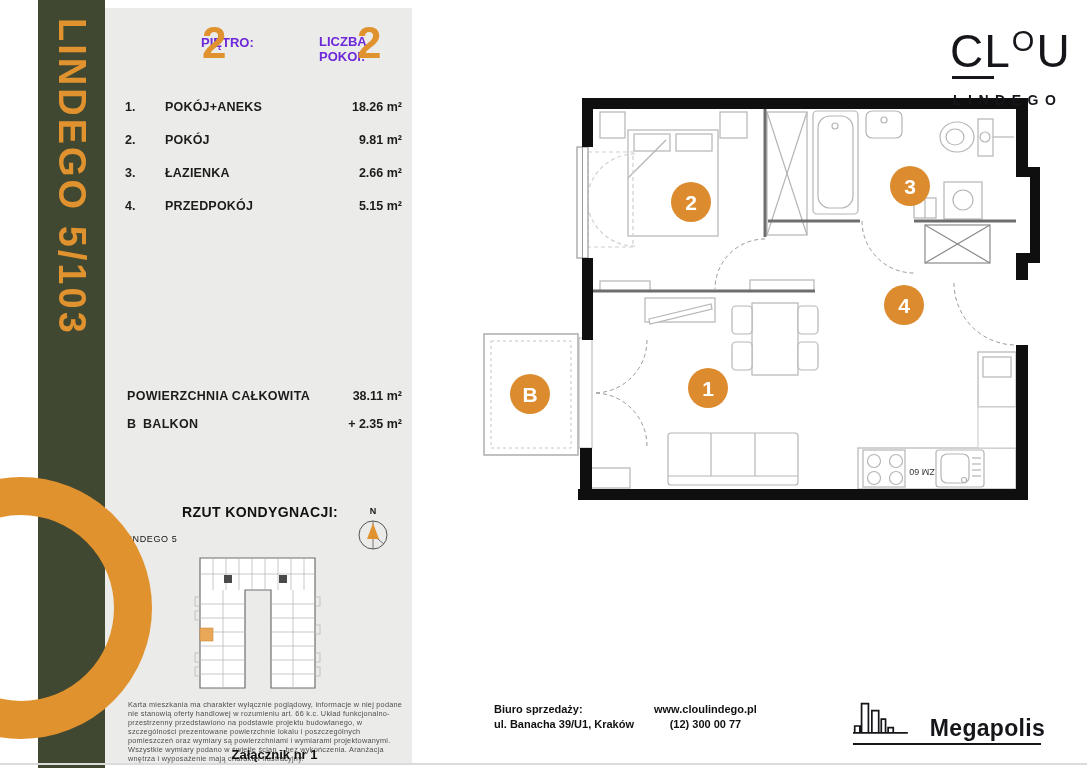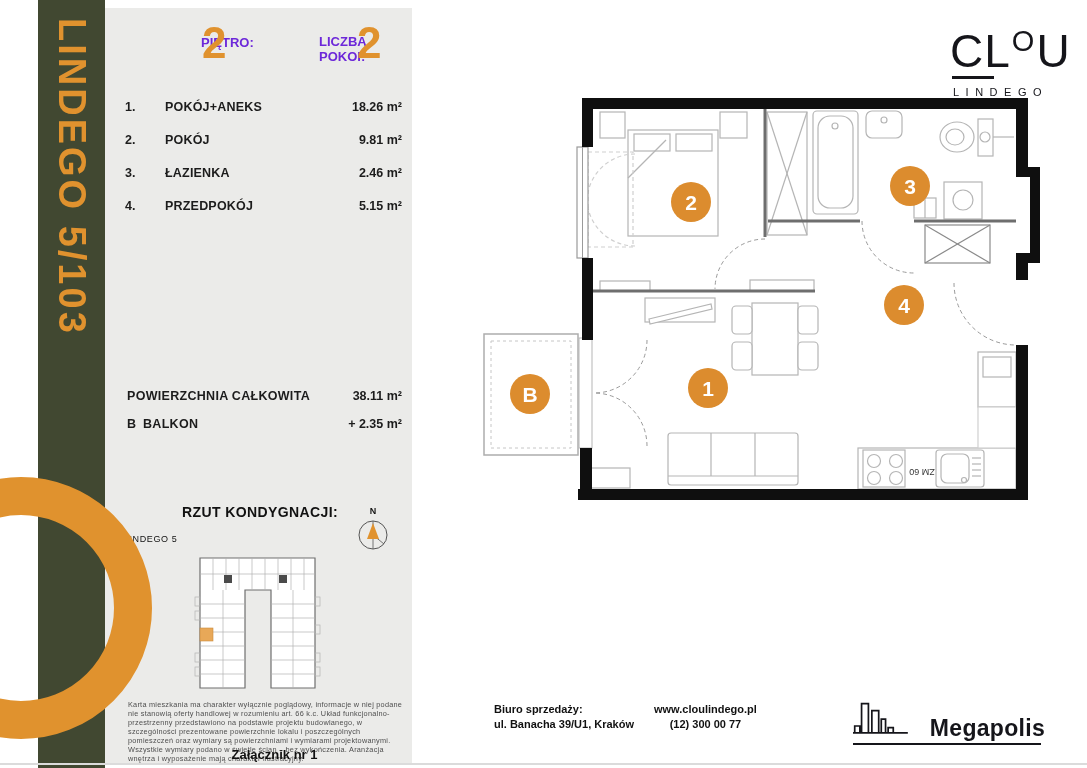--- a/index.html
+++ b/index.html
@@ -34,21 +34,21 @@
   .street { position:absolute; left:0; width:310px; text-align:left; font-size:9px; font-weight:normal; color:#111; letter-spacing:0.6px; }
 
   .legal { position:absolute; left:23px; top:692px; width:277px; font-size:7.3px; line-height:1.24; color:#4f4f4f; letter-spacing:0.25px; }
   .attachment { position:absolute; left:12px; top:739px; width:315px; text-align:center; font-size:13px; font-weight:bold; color:#111; }
 
   
   .clou { position:absolute; left:950px; top:28px; width:110px; color:#15151a; z-index:3; }
   .clou-word { font-size:46px; font-weight:400; letter-spacing:1px; line-height:1; display:flex; align-items:flex-start; }
   .clou-o { font-size:29px; position:relative; top:-1px; margin:0 1px; }
   .clou-underline { width:42px; height:3px; background:#15151a; margin-top:2px; margin-left:2px; }
-  .clou-sub { margin-top:7px; margin-left:3px; font-size:11px; font-weight:normal; letter-spacing:6.5px; }
+  .clou-sub { margin-top:13px; margin-left:3px; font-size:14px; font-weight:bold; letter-spacing:6.5px; }
 
   
   .plan-svg { position:absolute; left:470px; top:88px; width:600px; height:420px; z-index:2; }
 
   
   .foot-block { position:absolute; top:702px; font-size:11px; font-weight:bold; color:#111; line-height:15px; z-index:3; }
   .megapolis { position:absolute; left:853px; top:690px; width:192px; z-index:3; }
   .mega-row { display:flex; align-items:flex-end; }
   .mega-word { font-size:23px; font-weight:bold; color:#15151a; letter-spacing:0.3px; margin-left:22px; position:relative; top:4px; }
   .mega-underline { width:188px; height:2px; background:#15151a; margin-top:5px; }
@@ -82,21 +82,21 @@
       <span class="area">18.26 m²</span>
     </div>
     <div class="room-row" style="top:125px;">
       <span class="num">2.</span>
       <span class="name">POKÓJ</span>
       <span class="area">9.81 m²</span>
     </div>
     <div class="room-row" style="top:158px;">
       <span class="num">3.</span>
       <span class="name">ŁAZIENKA</span>
-      <span class="area">2.46 m²</span>
+      <span class="area">2.66 m²</span>
     </div>
     <div class="room-row" style="top:191px;">
       <span class="num">4.</span>
       <span class="name">PRZEDPOKÓJ</span>
       <span class="area">5.15 m²</span>
     </div>
 
     <div class="tot-row" style="top:381px;">
       <span class="name">POWIERZCHNIA CAŁKOWITA</span>
       <span class="area">38.11 m²</span>

